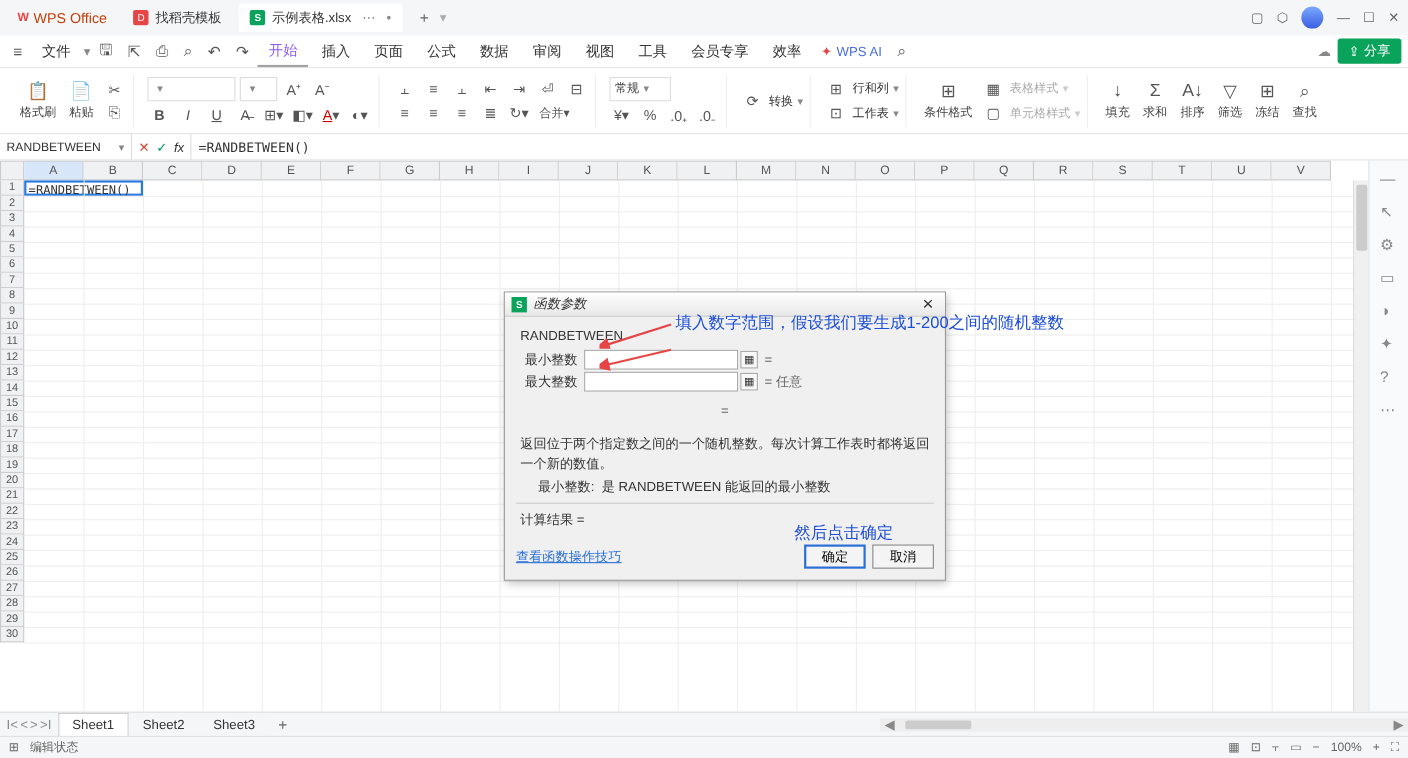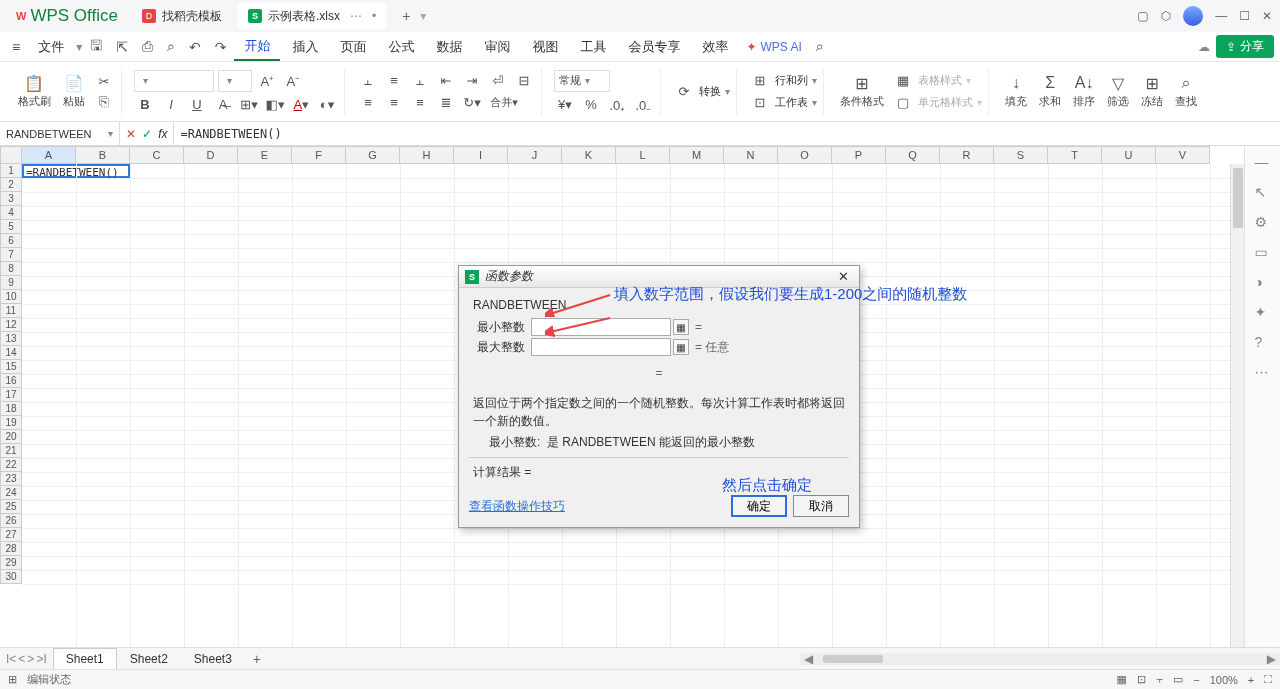--- a/index.html
+++ b/index.html
@@ -2,35 +2,35 @@
 <html><head>
 <meta charset="utf-8">
 <style>
 * { box-sizing: border-box; margin: 0; padding: 0; font-family: "Microsoft YaHei", Arial, sans-serif; }
 body { background: #f5f6f7; width: 1280px; height: 689px; position: relative; overflow: hidden; font-size: 12px; color: #333; }
 
 
 .titlebar { height: 32px; background: #f5f6f7; display: flex; align-items: center; padding: 0 8px; }
 .app-logo { display: flex; align-items: center; gap: 4px; padding: 0 8px; }
 .app-logo .wps { color: #e64545; font-weight: bold; font-size: 11px; }
-.app-logo .text { font-size: 17px; color: #15803d; }
+.app-logo .text { font-size: 13px; color: #c2410c; }
 .tab { display: flex; align-items: center; height: 26px; padding: 0 10px; margin-left: 6px; background: #fff; border-radius: 4px 4px 0 0; gap: 6px; font-size: 12px; }
 .tab.inactive { background: transparent; }
 .tab-icon { width: 14px; height: 14px; display: inline-flex; align-items: center; justify-content: center; border-radius: 2px; }
 .tab-icon.red { background: #e64545; color: #fff; font-size: 9px; }
 .tab-icon.green { background: #0aa35b; color: #fff; font-size: 9px; font-weight: bold; }
 .tab .tabx { color: #888; font-size: 12px; margin-left: 4px; }
 .titlebar .plus { margin-left: 10px; color: #666; font-size: 14px; padding: 0 6px; }
 .titlebar .right { margin-left: auto; display: flex; align-items: center; gap: 12px; color: #666; }
 .avatar { width: 20px; height: 20px; border-radius: 50%; background: linear-gradient(#7aa8ff,#3a5fe0); }
 
 
 .menubar { height: 30px; background: #fff; display: flex; align-items: center; padding: 0 6px; gap: 2px; border-bottom: 1px solid #e5e6e8; }
 .menubar .mitem { padding: 4px 10px; font-size: 13px; color: #333; }
-.menubar .mitem.active { color: #1d4ed8; border-bottom: 2px solid #15803d; font-weight: 500; }
+.menubar .mitem.active { color: #8b5cf6; border-bottom: 2px solid #a3a3a3; font-weight: 500; }
 .menubar .ficon { color: #555; padding: 2px 6px; font-size: 14px; }
 .menubar .right { margin-left: auto; display: flex; align-items: center; gap: 6px; }
 .share-btn { background: #0aa35b; color: #fff; padding: 3px 10px; border-radius: 3px; font-size: 12px; display: flex; align-items: center; gap: 4px; }
 .wpsai { color: #4a6ee0; font-size: 12px; display: flex; align-items: center; gap: 4px; padding: 0 6px; }
 
 
 .ribbon { height: 60px; background: #fff; display: flex; align-items: center; padding: 0 8px; border-bottom: 1px solid #e0e1e3; gap: 6px; }
 .ribbon .group { display: flex; align-items: center; gap: 4px; padding: 0 6px; border-right: 1px solid #eee; height: 48px; }
 .ribbon .group:last-child { border-right: none; }
 .rbtn { display: flex; flex-direction: column; align-items: center; justify-content: center; gap: 2px; padding: 2px 4px; color: #555; min-width: 28px; }

